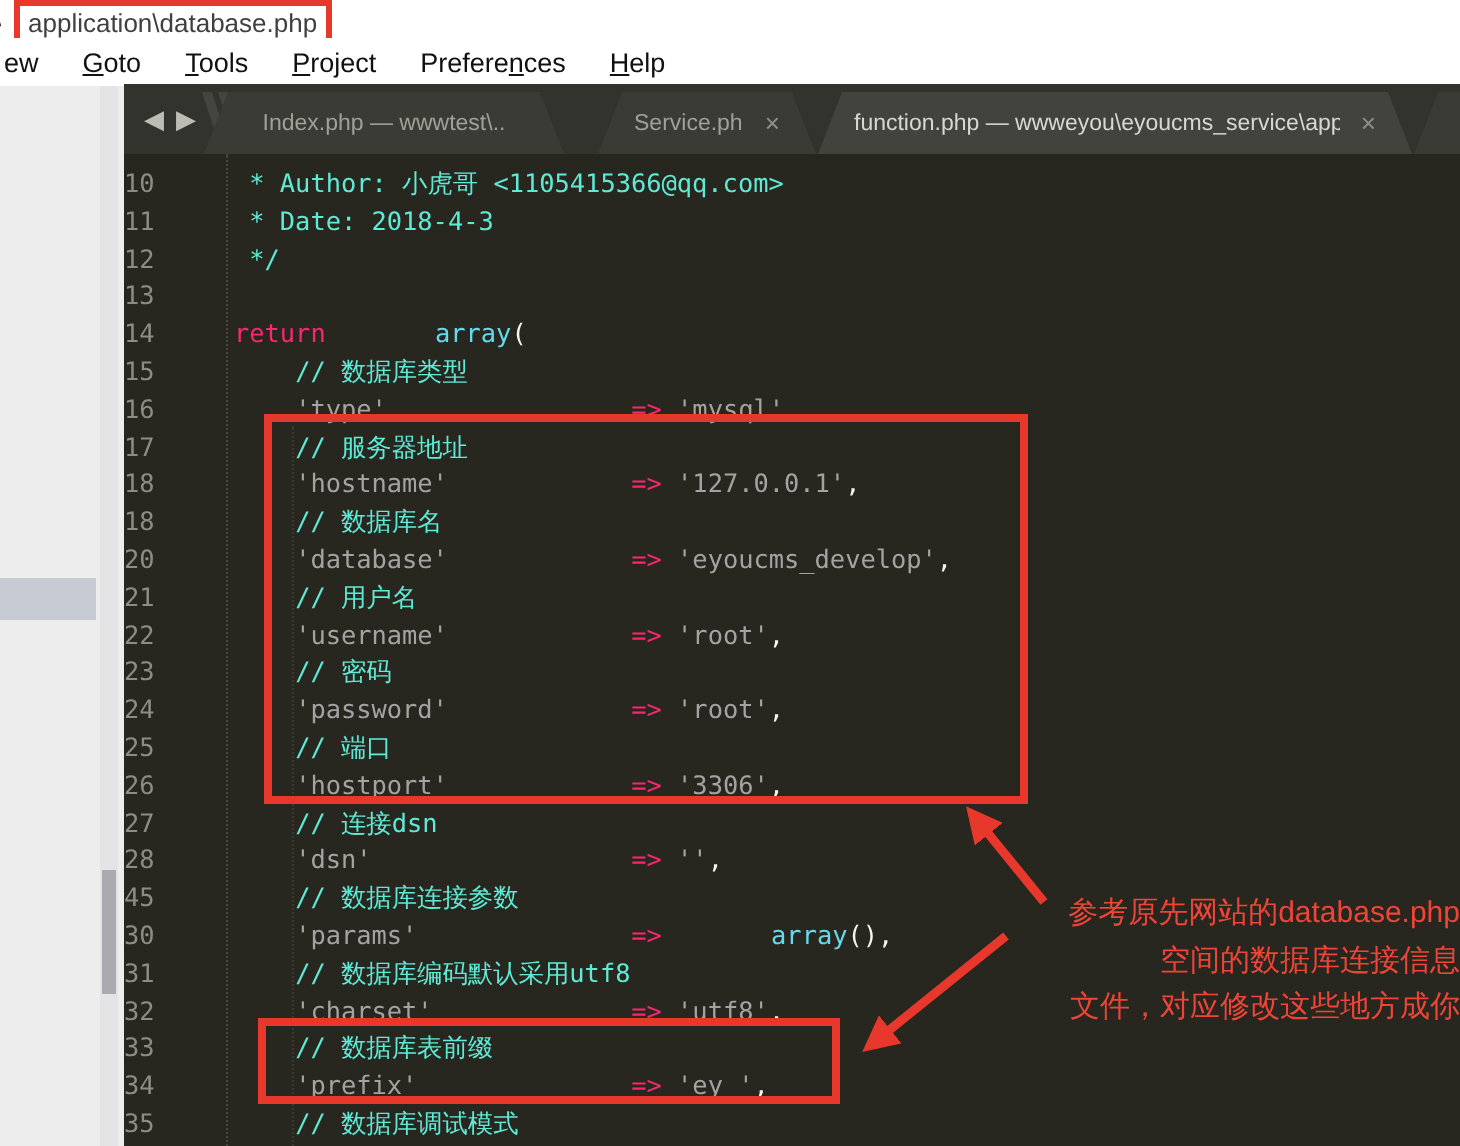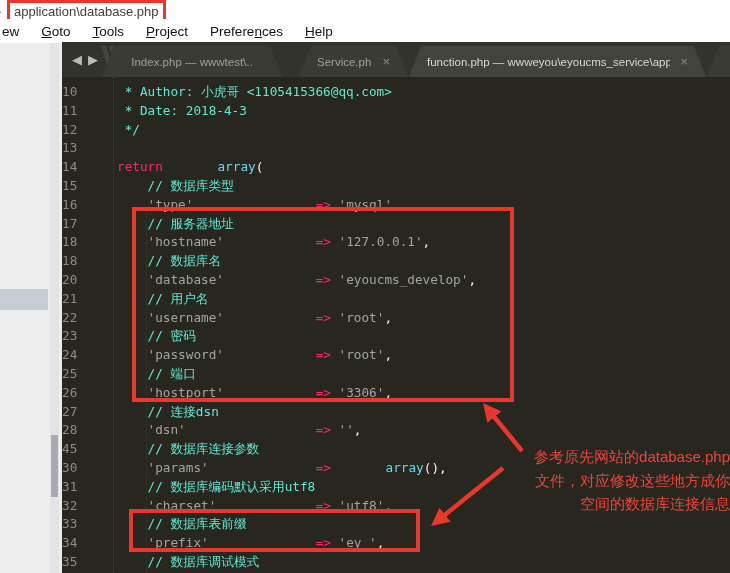--- a/index.html
+++ b/index.html
@@ -151,15 +151,15 @@
     <marker id="ah" markerWidth="4" markerHeight="4" refX="2.6" refY="2" orient="auto" markerUnits="strokeWidth">
       <path d="M0,0 L4,2 L0,4 z" fill="#e8372b"></path>
     </marker>
   </defs>
   <line x1="522" y1="451" x2="487" y2="408" stroke="#e8372b" stroke-width="4.5" marker-end="url(#ah)"></line>
   <line x1="503" y1="468" x2="436" y2="522" stroke="#e8372b" stroke-width="4.5" marker-end="url(#ah)"></line>
 </svg>
 
 <div class="note-text" id="notetext">
     <div>参考原先网站的database.php</div>
+    <div>空间的数据库连接信息</div>
     <div>文件，对应修改这些地方成你</div>
-    <div>空间的数据库连接信息</div>
   </div>
 
 </body></html>

